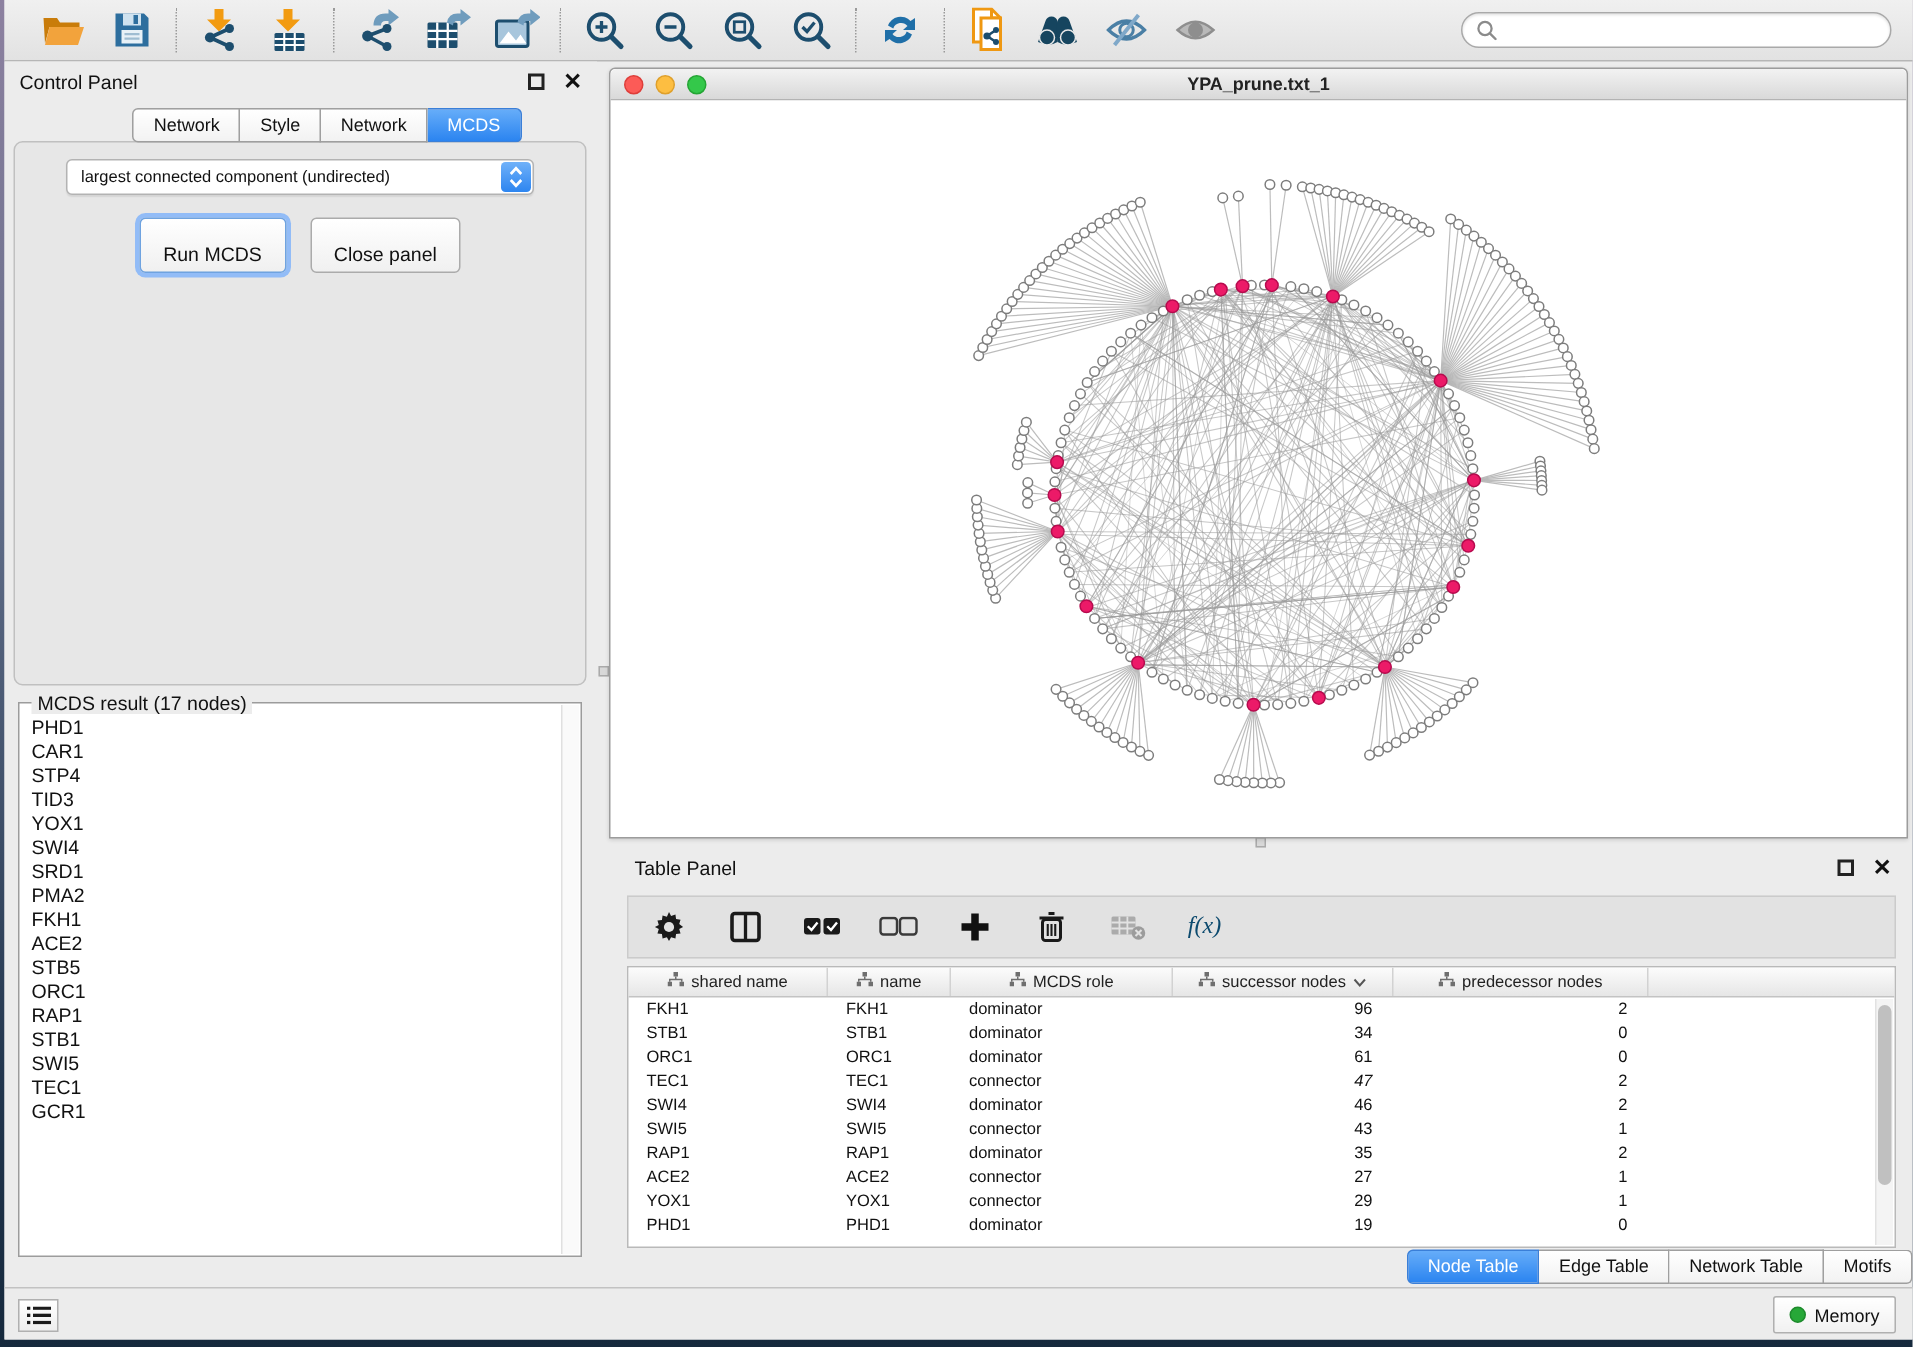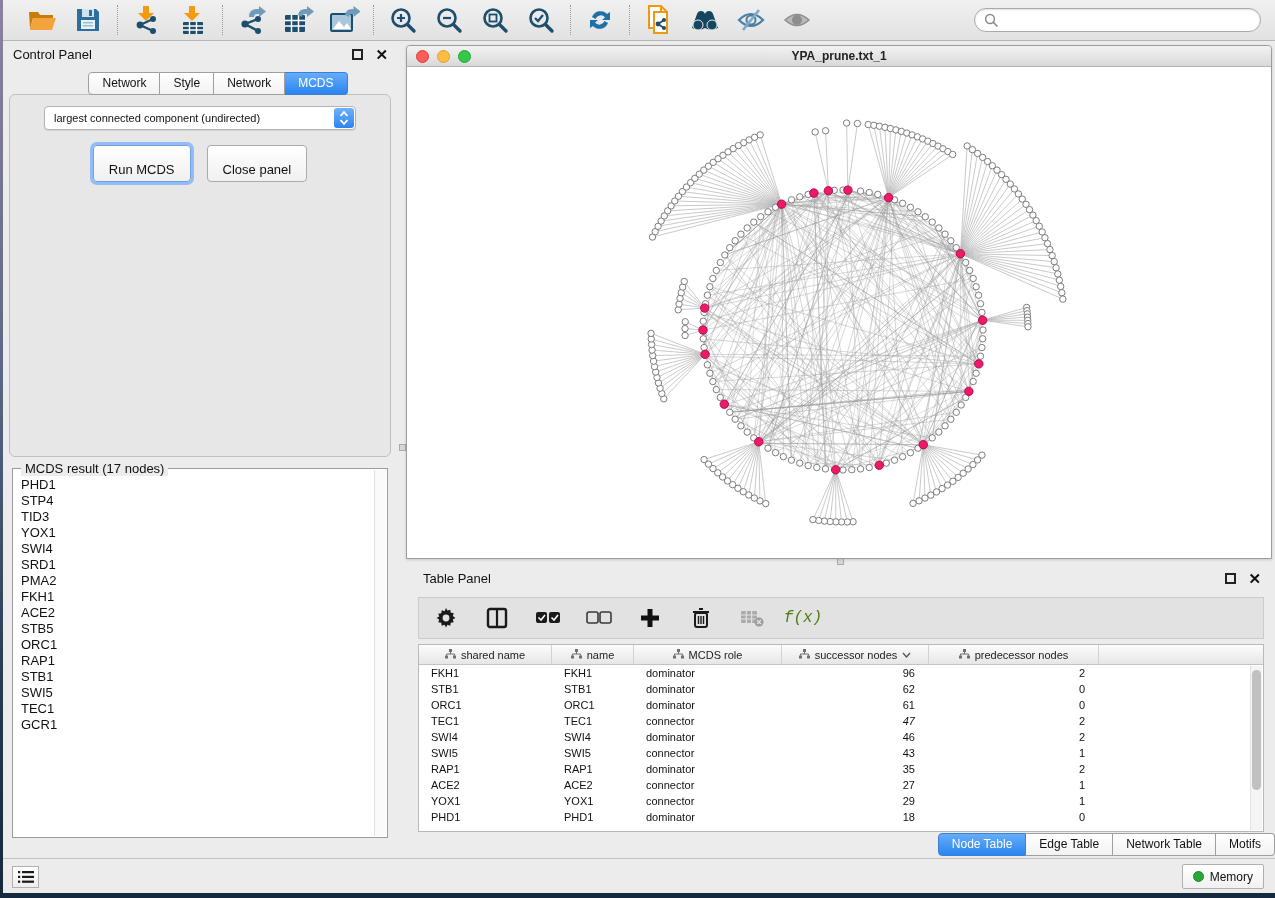--- a/index.html
+++ b/index.html
@@ -75,21 +75,21 @@
   .tl-green { background:#34c84a; border:1px solid #24a534; }
   .nw-title { font-size:12px; font-weight:600; color:#222; }
   .nw-canvas { position:absolute; left:0; top:21px; right:0; bottom:0; overflow:hidden; }
 
   
   .table-panel { position:absolute; left:0; right:0; top:524px; bottom:0; }
   .tp-titlebar { height:26px; display:flex; align-items:center; padding:0 14px 0 25px; }
   .tp-toolbar { position:absolute; left:20px; right:11px; top:32px; height:42px; background:#e2e2e2;
                 border:1px solid #cbcbcb; display:flex; align-items:center; gap:25px; padding:0 14px; }
   .tp-tool { display:flex; align-items:center; justify-content:center; width:26px; height:26px; }
-  .fx { font-family:Liberation Mono, monospace; font-style:italic; font-size:16px; color:#4d7c0f; }
+  .fx { font-family:Liberation Serif, serif; font-style:italic; font-size:16px; color:#0c4a6e; }
 
   .data-table { position:absolute; left:20px; right:11px; top:79px; bottom:26px; background:#fff;
                 border:1px solid #b9b9b9; overflow:hidden; }
   .thead { display:flex; height:20px; background:linear-gradient(#fcfcfc,#e6e6e6); border-bottom:1px solid #c3c3c3; }
   .th { display:flex; align-items:center; justify-content:center; gap:5px; font-size:11px; color:#222;
         border-right:1px solid #d2d2d2; height:100%; }
   .tbody .tr { display:flex; height:16px; align-items:center; }
   .td { font-size:11px; color:#111; padding:0 12px; white-space:nowrap; overflow:hidden; }
   .td.num { text-align:right; padding-right:14px; }
   .tbl-scroll { position:absolute; top:21px; right:1px; bottom:1px; width:12px; background:#f4f4f4;
@@ -297,20 +297,21 @@
       </div>
       <div class="btn-row">
         <button class="aq-btn focused">Run MCDS</button>
         <button class="aq-btn">Close panel</button>
       </div>
     </div>
     <div class="mcds-group">
       <span class="mcds-legend">MCDS result (17 nodes)</span>
       <div class="mcds-list" id="mcds-list">
           <div>PHD1</div>
+          <div>CAR1</div>
           <div>STP4</div>
           <div>TID3</div>
           <div>YOX1</div>
           <div>SWI4</div>
           <div>SRD1</div>
           <div>PMA2</div>
           <div>FKH1</div>
           <div>ACE2</div>
           <div>STB5</div>
           <div>ORC1</div>
@@ -1158,21 +1159,21 @@
               <div class="td" style="width: 133px;">FKH1</div>
               <div class="td" style="width: 82px;">FKH1</div>
               <div class="td" style="width: 148px;">dominator</div>
               <div class="td num" style="width: 147px;">96</div>
               <div class="td num" style="width: 170px;">2</div>
             </div>
             <div class="tr">
               <div class="td" style="width: 133px;">STB1</div>
               <div class="td" style="width: 82px;">STB1</div>
               <div class="td" style="width: 148px;">dominator</div>
-              <div class="td num" style="width: 147px;">62</div>
+              <div class="td num" style="width: 147px;">34</div>
               <div class="td num" style="width: 170px;">0</div>
             </div>
             <div class="tr">
               <div class="td" style="width: 133px;">ORC1</div>
               <div class="td" style="width: 82px;">ORC1</div>
               <div class="td" style="width: 148px;">dominator</div>
               <div class="td num" style="width: 147px;">61</div>
               <div class="td num" style="width: 170px;">0</div>
             </div>
             <div class="tr">
@@ -1214,21 +1215,21 @@
               <div class="td" style="width: 133px;">YOX1</div>
               <div class="td" style="width: 82px;">YOX1</div>
               <div class="td" style="width: 148px;">connector</div>
               <div class="td num" style="width: 147px;">29</div>
               <div class="td num" style="width: 170px;">1</div>
             </div>
             <div class="tr">
               <div class="td" style="width: 133px;">PHD1</div>
               <div class="td" style="width: 82px;">PHD1</div>
               <div class="td" style="width: 148px;">dominator</div>
-              <div class="td num" style="width: 147px;">18</div>
+              <div class="td num" style="width: 147px;">19</div>
               <div class="td num" style="width: 170px;">0</div>
             </div>
           </div>
         <div class="tbl-scroll">
             <div class="tbl-thumb"></div>
           </div>
       </div>
 
       <div class="tp-tabs">
           <span class="seg" id="tp-tabs">

